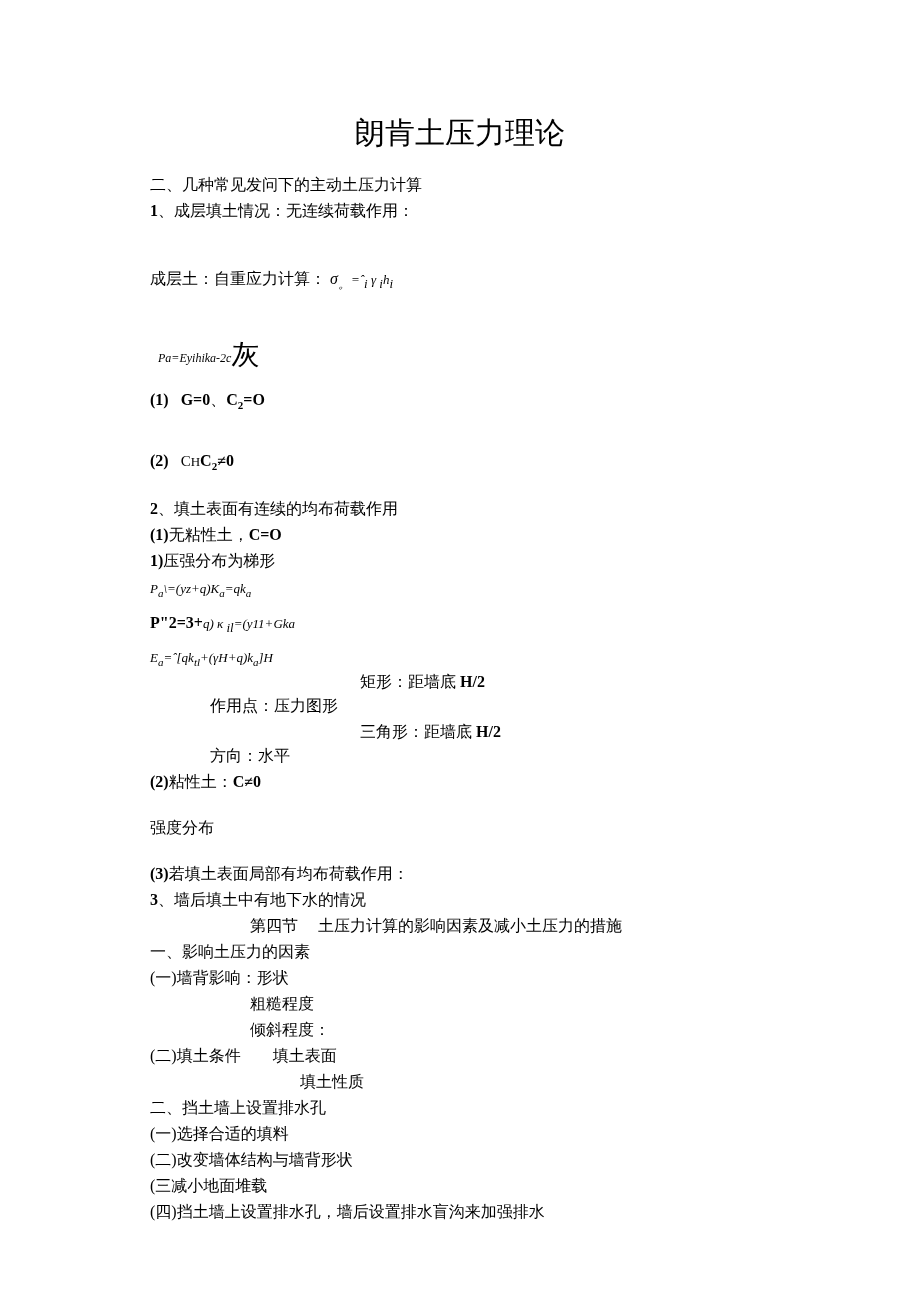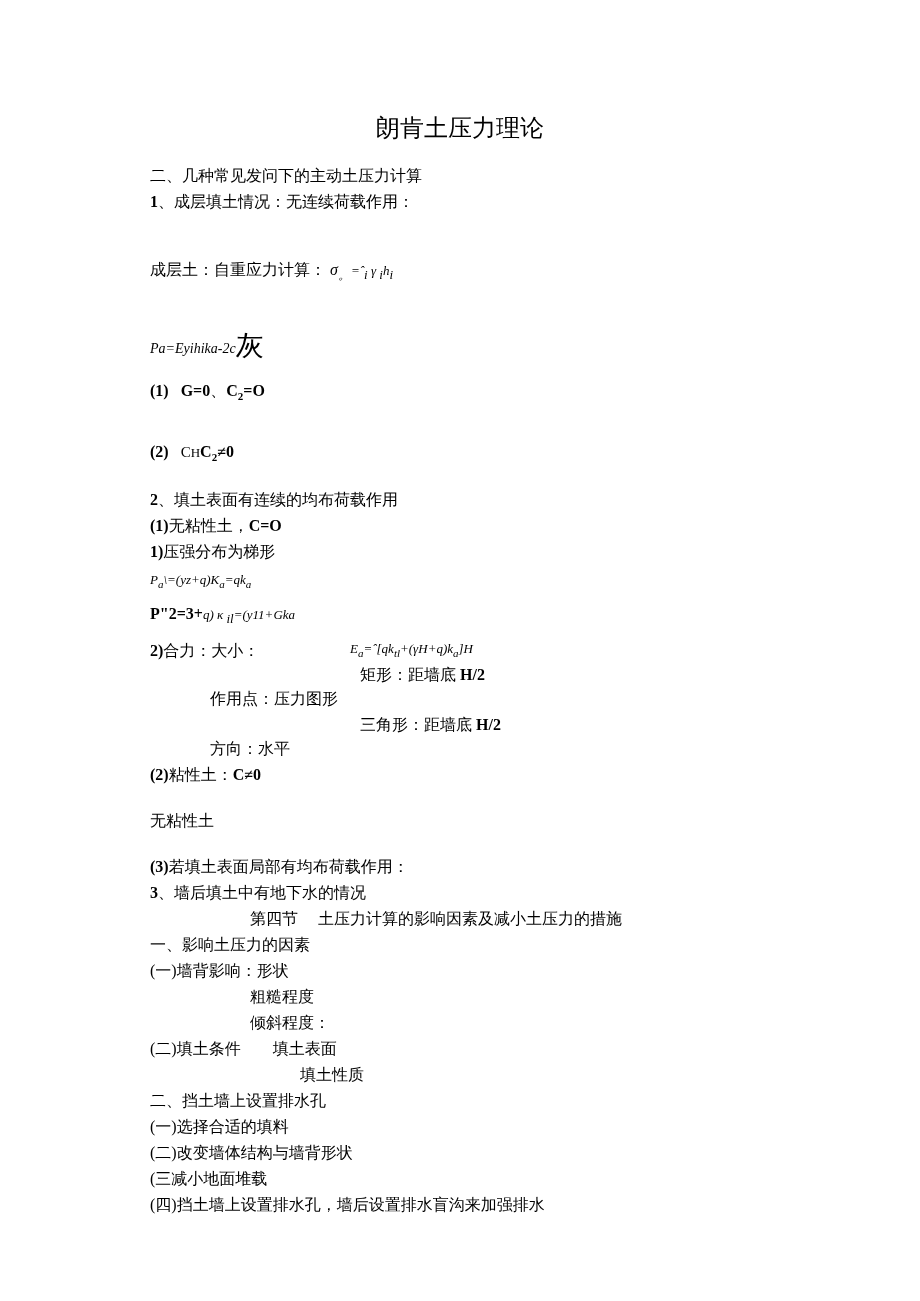--- a/index.html
+++ b/index.html
@@ -8,21 +8,21 @@
     width: 920px;
     height: 1301px;
     font-family: "SimSun", "宋体", serif;
     color: #000;
     padding: 110px 150px 60px 150px;
     font-size: 16px;
     line-height: 1.5;
   }
   .title {
     text-align: center;
-    font-size: 24px;
+    font-size: 30px;
     font-family: "SimSun", "宋体", serif;
     margin-bottom: 18px;
   }
   .line { margin-bottom: 2px; }
   .bold { font-weight: bold; font-family: "Times New Roman", serif; }
   .latin { font-family: "Times New Roman", serif; }
   .italic { font-style: italic; font-family: "Times New Roman", serif; }
   .sub { vertical-align: sub; font-size: 11px; }
   .gap-sm { height: 4px; }
   .gap-md { height: 20px; }
@@ -46,21 +46,21 @@
   <span class="bold">1</span><span>、成层填土情况：无连续荷载作用：</span>
 </div>
 
 <div class="line" style="margin-bottom:6px;margin-top:44px;">
   <span>成层土：自重应力计算： </span><span class="italic">σ</span><span class="formula-sm sub">。</span><span class="formula-sm">=</span><span class="formula-sm">ˆ</span><span class="formula-sm sub">i</span><span class="formula-sm"> γ </span><span class="formula-sm sub">i</span><span class="formula-sm">h</span><span class="formula-sm sub">i</span>
 </div>
 
 <div class="gap-lg"></div>
 
 <div class="line">
-  <span class="formula-sm" style="font-size:14px;">Pa=Eyihika-2c</span><span class="big-cn">灰</span>
+  <span class="formula-sm" style="font-size:12px;margin-left:8px;">Pa=Eyihika-2c</span><span class="big-cn">灰</span>
 </div>
 
 <div class="line" style="margin-top:12px;">
   <span class="bold">(1)</span>&nbsp;&nbsp;&nbsp;<span class="bold">G=0</span><span>、</span><span class="bold">C</span><span class="bold sub">2</span><span class="bold">=O</span>
 </div>
 
 <div class="gap-lg"></div>
 
 <div class="line">
   <span class="bold">(2)</span>&nbsp;&nbsp;&nbsp;<span class="latin" style="font-size:15px;">C</span><span class="latin" style="font-size:13px;">H</span><span class="bold">C</span><span class="bold sub">2</span><span class="bold">≠0</span>
@@ -88,23 +88,20 @@
 <div class="gap-sm"></div>
 
 <div class="line">
   <span class="bold">P"2=3+</span><span class="formula-sm">q) κ </span><span class="formula-sm sub">il</span><span class="formula-sm">=(y11+Gka</span>
 </div>
 
 <div class="gap-sm"></div>
 <div class="gap-sm"></div>
 
 <div class="row">
-  <div style="width:200px;">
-    <span class="bold">2)</span><span>合力：大小：</span>
-  </div>
   <div class="formula-sm">
     <span>E</span><span class="sub">a</span><span>=ˆ[qk</span><span class="sub">tl</span><span>+(γH+q)k</span><span class="sub">a</span><span>]H</span>
   </div>
 </div>
 
 <div class="row">
   <div style="width:210px;"></div>
   <div><span>矩形：距墙底</span> <span class="bold">H/2</span></div>
 </div>
 
@@ -116,21 +113,21 @@
 </div>
 
 <div class="line indent1">方向：水平</div>
 
 <div class="line">
   <span class="bold">(2)</span><span>粘性土：</span><span class="bold">C≠0</span>
 </div>
 
 <div class="gap-md"></div>
 
-<div class="line">无粘性土</div>
+<div class="line">强度分布</div>
 
 <div class="gap-md"></div>
 
 <div class="line">
   <span class="bold">(3)</span><span>若填土表面局部有均布荷载作用：</span>
 </div>
 
 <div class="line">
   <span class="bold">3</span><span>、墙后填土中有地下水的情况</span>
 </div>

